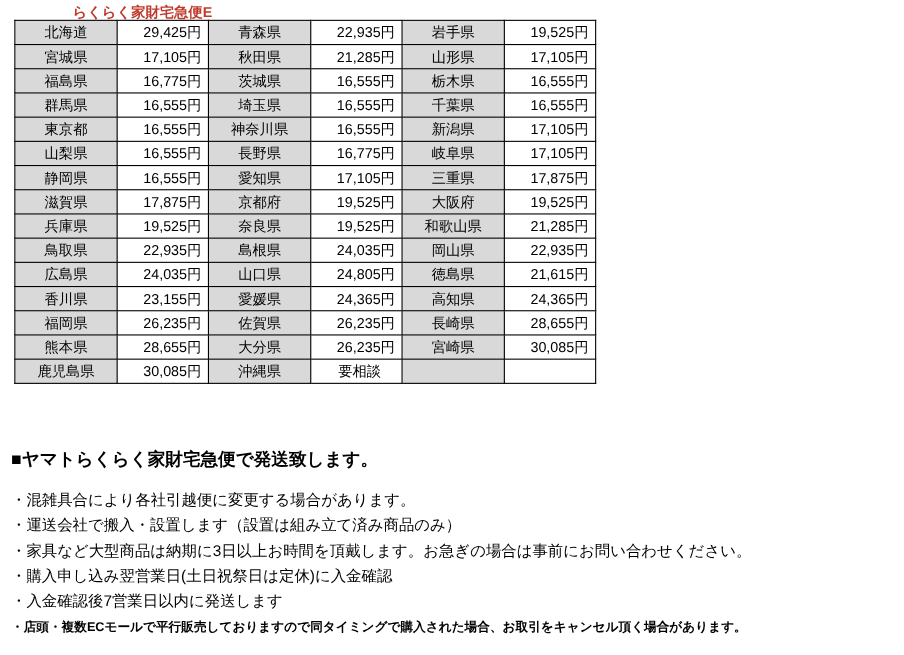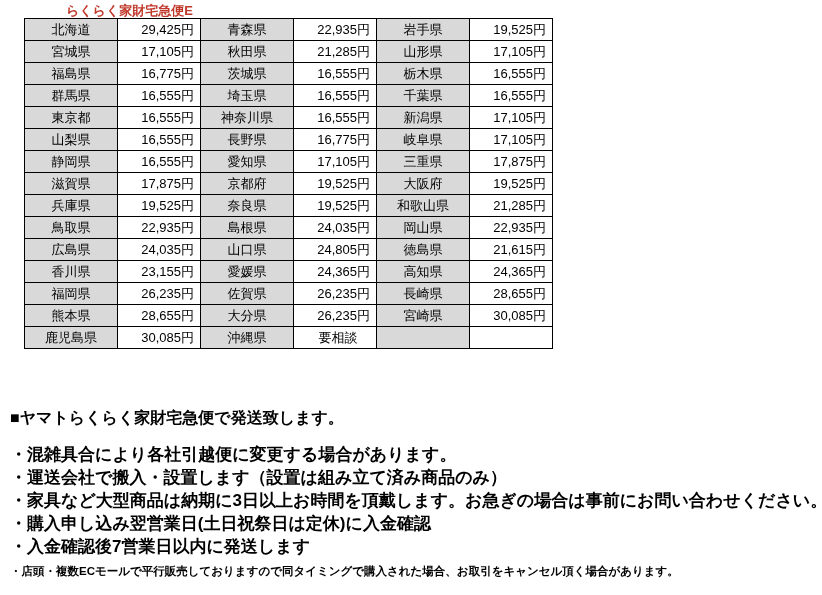--- a/index.html
+++ b/index.html
@@ -25,21 +25,21 @@
     left: 66px;
     top: 2px;
     font-size: 13px;
     color: #c0392b;
     font-weight: bold;
     letter-spacing: 0px;
     white-space: nowrap;
   }
   .price-table {
     position: absolute;
-    left: 24px;
+    left: 13px;
     top: 18px;
     border-collapse: collapse;
     table-layout: fixed;
     width: 500px;
   }
   .price-table td {
     border: 1px solid #000000;
     height: 21px;
     font-size: 13px;
     padding: 0 6px;
@@ -71,22 +71,22 @@
     top: 408px;
     width: 800px;
   }
   .note-head {
     font-size: 16px;
     font-weight: bold;
     margin-bottom: 14px;
     letter-spacing: 0px;
   }
   .note-line {
-    font-size: 17px;
-    font-weight: bold;
+    font-size: 14px;
+    font-weight: normal;
     line-height: 23px;
     letter-spacing: 0px;
     white-space: nowrap;
   }
   .note-line.small {
     font-size: 11.5px;
     font-weight: bold;
     line-height: 20px;
     margin-top: 3px;
   }

